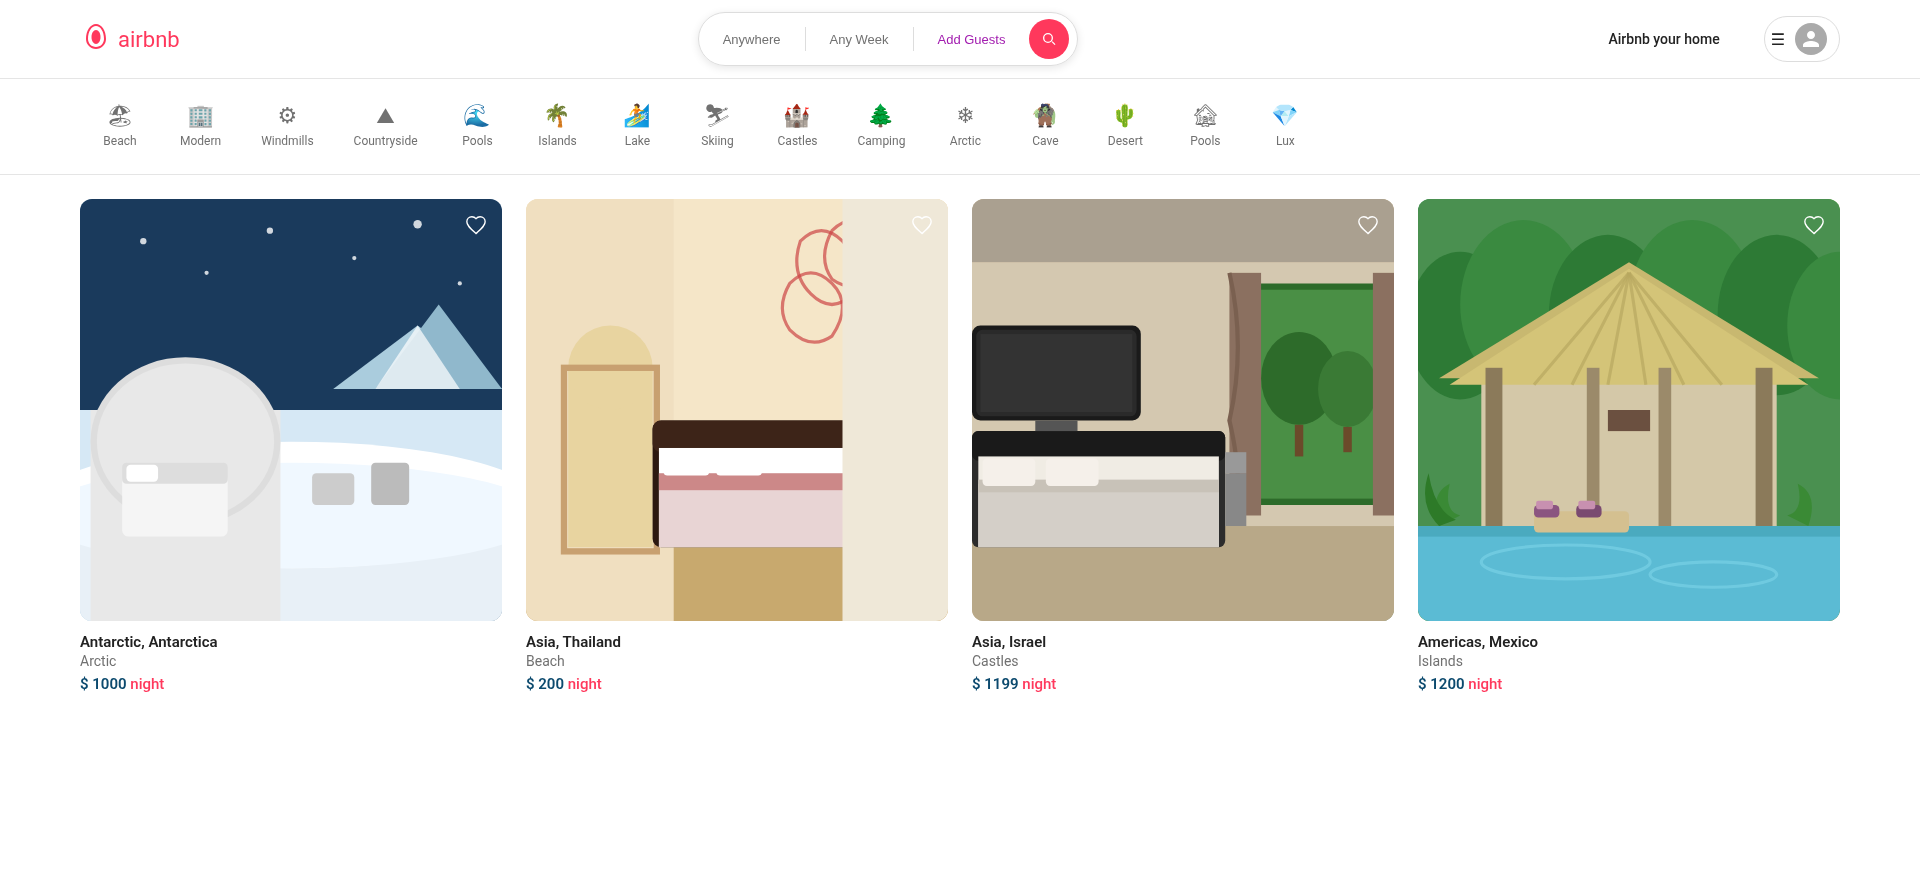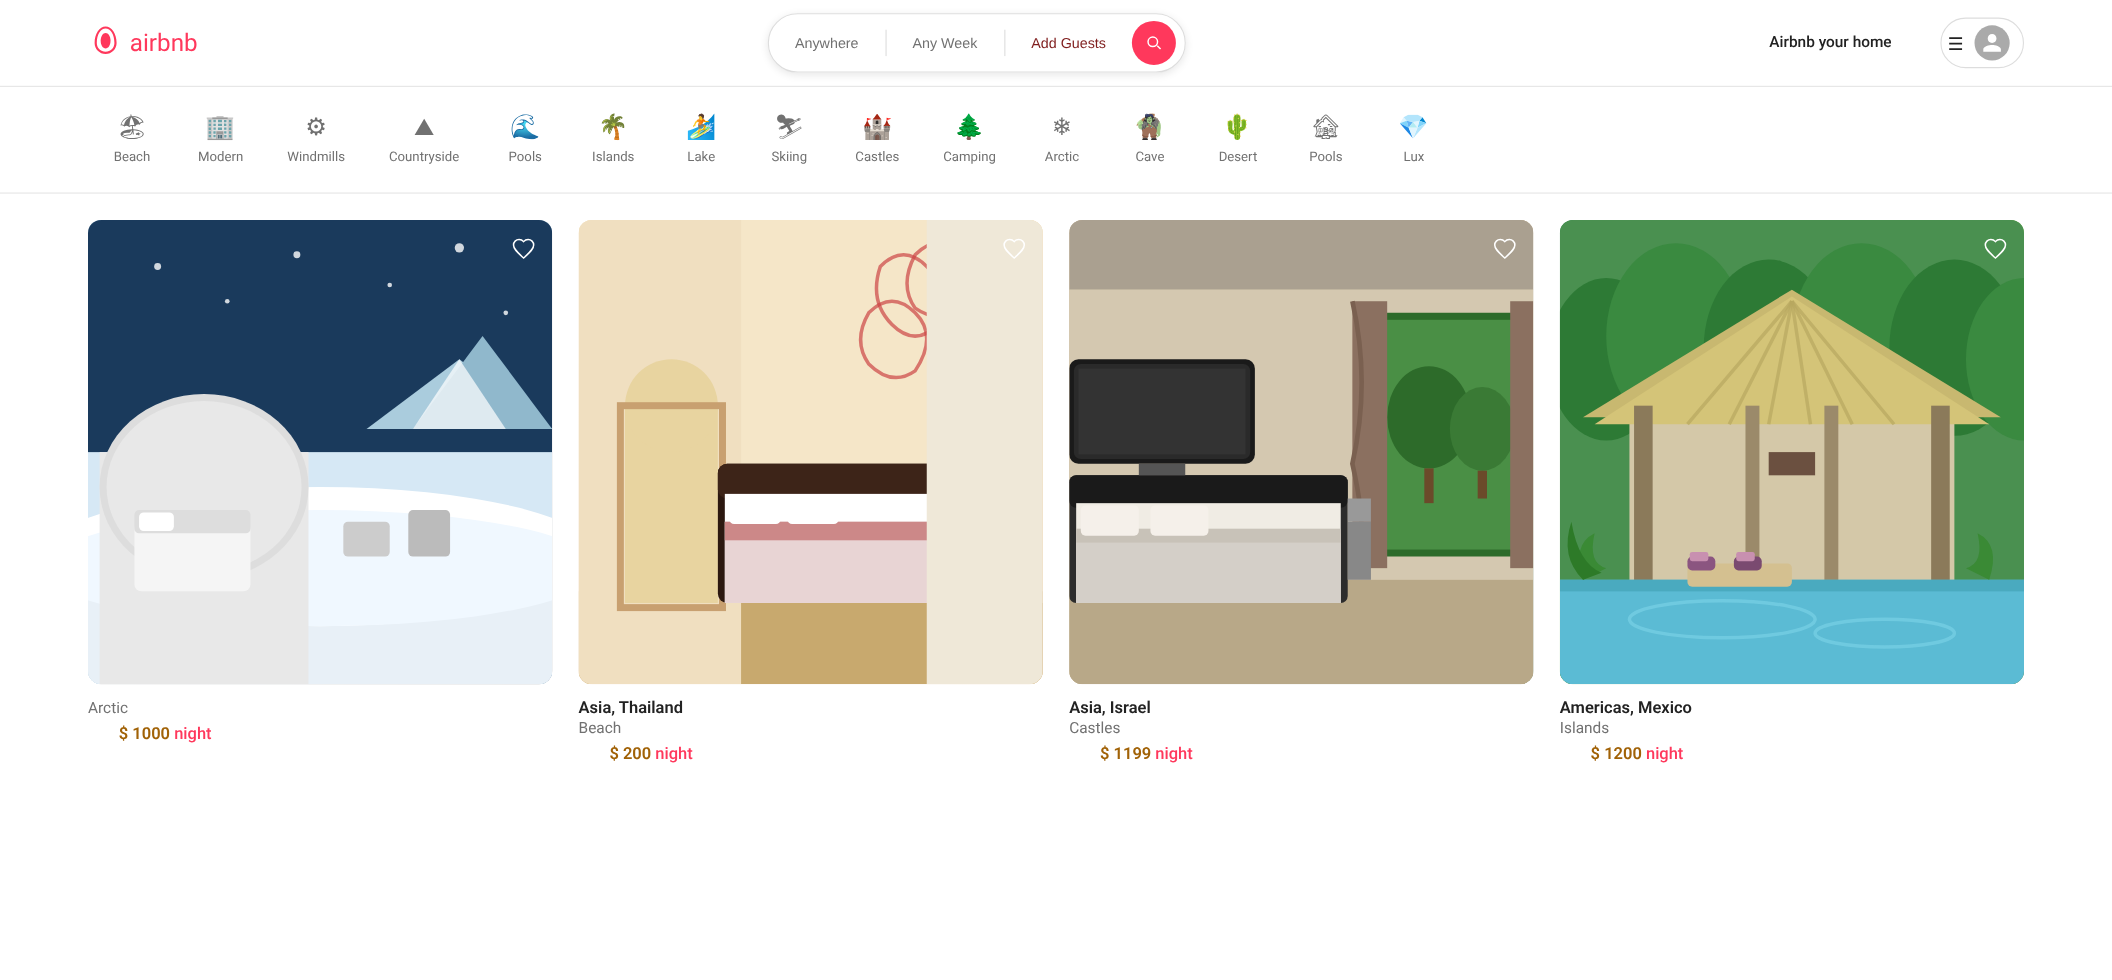--- a/index.html
+++ b/index.html
@@ -167,21 +167,21 @@
       height: 28px;
       display: flex;
       align-items: center;
       justify-content: center;
     }
     .wishlist-btn svg { width: 22px; height: 22px; }
     .listing-info { padding: 12px 0 0; }
     .listing-title { font-size: 15px; font-weight: 600; color: #222; }
     .listing-category { font-size: 14px; color: #717171; margin-top: 2px; }
     .listing-price { margin-top: 6px; font-size: 15px; }
-    .price-amount { font-weight: 600; color: #a16207; margin-left: 28px; }
+    .price-amount { font-weight: 600; color: #0c4a6e; }
     .price-label { color: #FF385C; font-weight: 500; }
 
     
     .img-arctic {
       background: linear-gradient(135deg, #c9d6df 0%, #e2ebf0 50%, #2c3e50 100%);
       display: flex;
       align-items: center;
       justify-content: center;
       position: relative;
       overflow: hidden;
@@ -220,21 +220,21 @@
   <div class="search-bar">
     <button class="search-segment">
       <span class="search-segment-value">Anywhere</span>
     </button>
     <div class="search-divider"></div>
     <button class="search-segment">
       <span class="search-segment-value">Any Week</span>
     </button>
     <div class="search-divider"></div>
     <button class="search-segment">
-      <span class="search-segment-value" style="color:#7f1d1d;">Add Guests</span>
+      <span class="search-segment-value" style="color:#a21caf;">Add Guests</span>
     </button>
     <button class="search-btn">
       <svg viewBox="0 0 24 24" xmlns="http://www.w3.org/2000/svg">
         <path d="M10.5 3a7.5 7.5 0 1 1 0 15 7.5 7.5 0 0 1 0-15zm0 2a5.5 5.5 0 1 0 0 11 5.5 5.5 0 0 0 0-11zm6.793 10.207l4.5 4.5-1.414 1.414-4.5-4.5 1.414-1.414z"></path>
       </svg>
     </button>
   </div>
 
   <div class="right-nav">
     <span class="host-link">Airbnb your home</span>
@@ -351,20 +351,21 @@
     <rect x="138" y="125" width="18" height="20" fill="#bbb" rx="2"></rect>
   </svg>
       </div>
       <button class="wishlist-btn">
         <svg viewBox="0 0 24 24" xmlns="http://www.w3.org/2000/svg">
           <path d="M12 21.35l-1.45-1.32C5.4 15.36 2 12.28 2 8.5 2 5.42 4.42 3 7.5 3c1.74 0 3.41.81 4.5 2.09C13.09 3.81 14.76 3 16.5 3 19.58 3 22 5.42 22 8.5c0 3.78-3.4 6.86-8.55 11.54L12 21.35z" fill="none" stroke="white" stroke-width="1.5"></path>
         </svg>
       </button>
     </div>
     <div class="listing-info">
+      <div class="listing-title">Antarctic, Antarctica</div>
       <div class="listing-category">Arctic</div>
       <div class="listing-price">
         <span class="price-amount">$ 1000</span>
         <span class="price-label"> night</span>
       </div>
     </div>
   </div>
     <div class="listing-card">
     <div class="listing-image-wrapper">
       <div class="listing-image listing-image-placeholder img-thailand">

